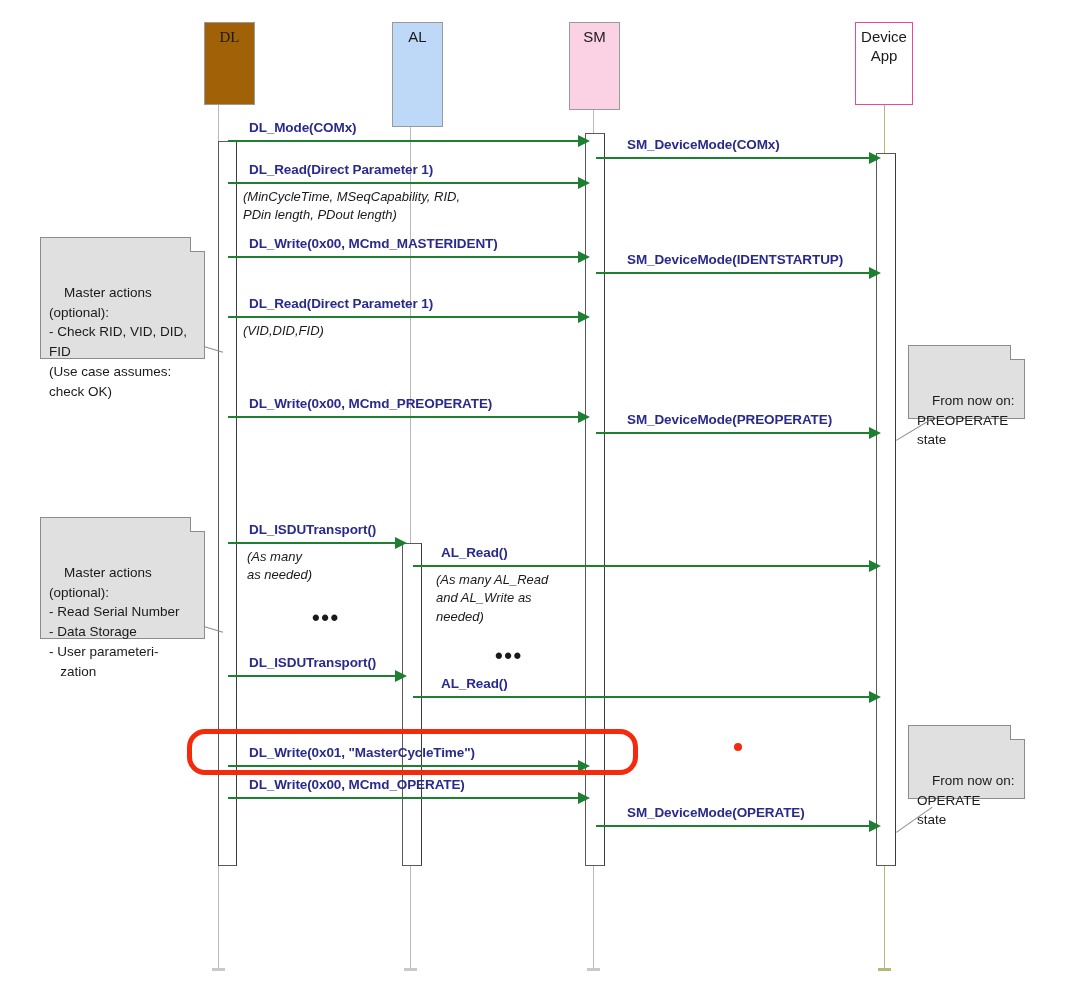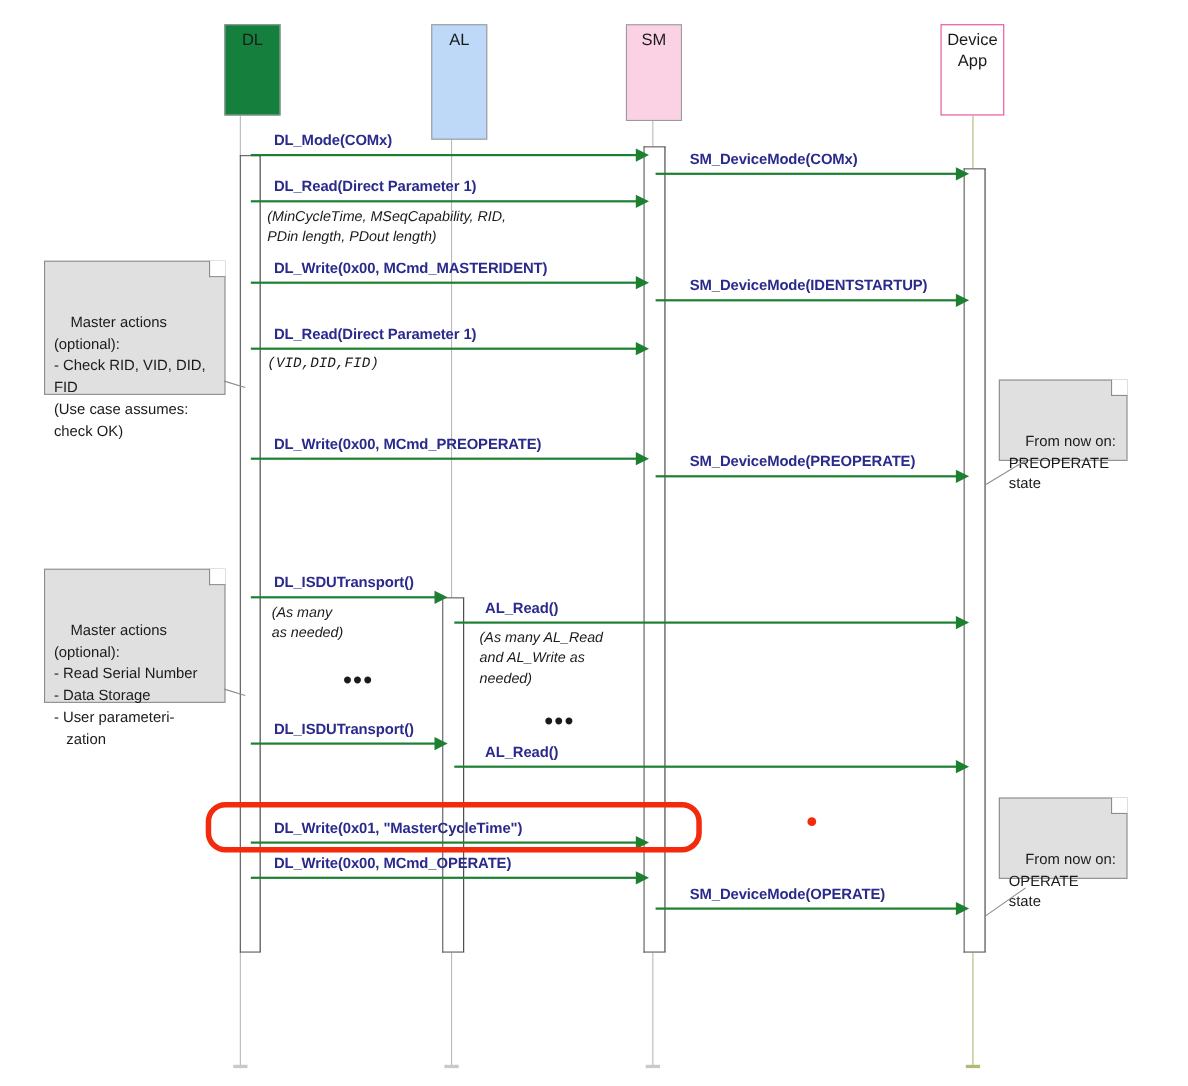--- a/index.html
+++ b/index.html
@@ -26,21 +26,21 @@
     border: 1px solid #999a9c;
     display: flex;
     align-items: flex-start;
     justify-content: center;
     padding-top: 5px;
     font-size: 15px;
     color: #1a1a1a;
     line-height: 1.25;
     text-align: center;
   }
-  .lifeline-head.dl  { background: #15803d; }
+  .lifeline-head.dl  { background: #a16207; font-family: Liberation Serif, serif; }
   .lifeline-head.al  { background: #bdd9f7; }
   .lifeline-head.sm  { background: #fbd2e4; }
   .lifeline-head.dev { background: #ffffff; border: 1px solid #ec4899; }
 
   
   .lifeline-stem {
     position: absolute;
     width: 1px;
     background: #b9b9b9;
   }
@@ -198,21 +198,21 @@
   <div class="msg-line" style="left:228px; top:256px; width:353px;"></div>
   <div class="msg-head" style="left:578px; top:251px;"></div>
 
   <div class="msg-label" style="left:627px; top:252px;">SM_DeviceMode(IDENTSTARTUP)</div>
   <div class="msg-line" style="left:596px; top:272px; width:276px;"></div>
   <div class="msg-head" style="left:869px; top:267px;"></div>
 
   <div class="msg-label" style="left:249px; top:296px;">DL_Read(Direct Parameter 1)</div>
   <div class="msg-line" style="left:228px; top:316px; width:353px;"></div>
   <div class="msg-head" style="left:578px; top:311px;"></div>
-  <div class="msg-note" style="left:243px; top:322px;font-family:Liberation Mono, monospace;">(VID,DID,FID)</div>
+  <div class="msg-note" style="left:243px; top:322px;">(VID,DID,FID)</div>
 
   <div class="msg-label" style="left:249px; top:396px;">DL_Write(0x00, MCmd_PREOPERATE)</div>
   <div class="msg-line" style="left:228px; top:416px; width:353px;"></div>
   <div class="msg-head" style="left:578px; top:411px;"></div>
 
   <div class="msg-label" style="left:627px; top:412px;">SM_DeviceMode(PREOPERATE)</div>
   <div class="msg-line" style="left:596px; top:432px; width:276px;"></div>
   <div class="msg-head" style="left:869px; top:427px;"></div>
 
   <div class="msg-label" style="left:249px; top:522px;">DL_ISDUTransport()</div>

